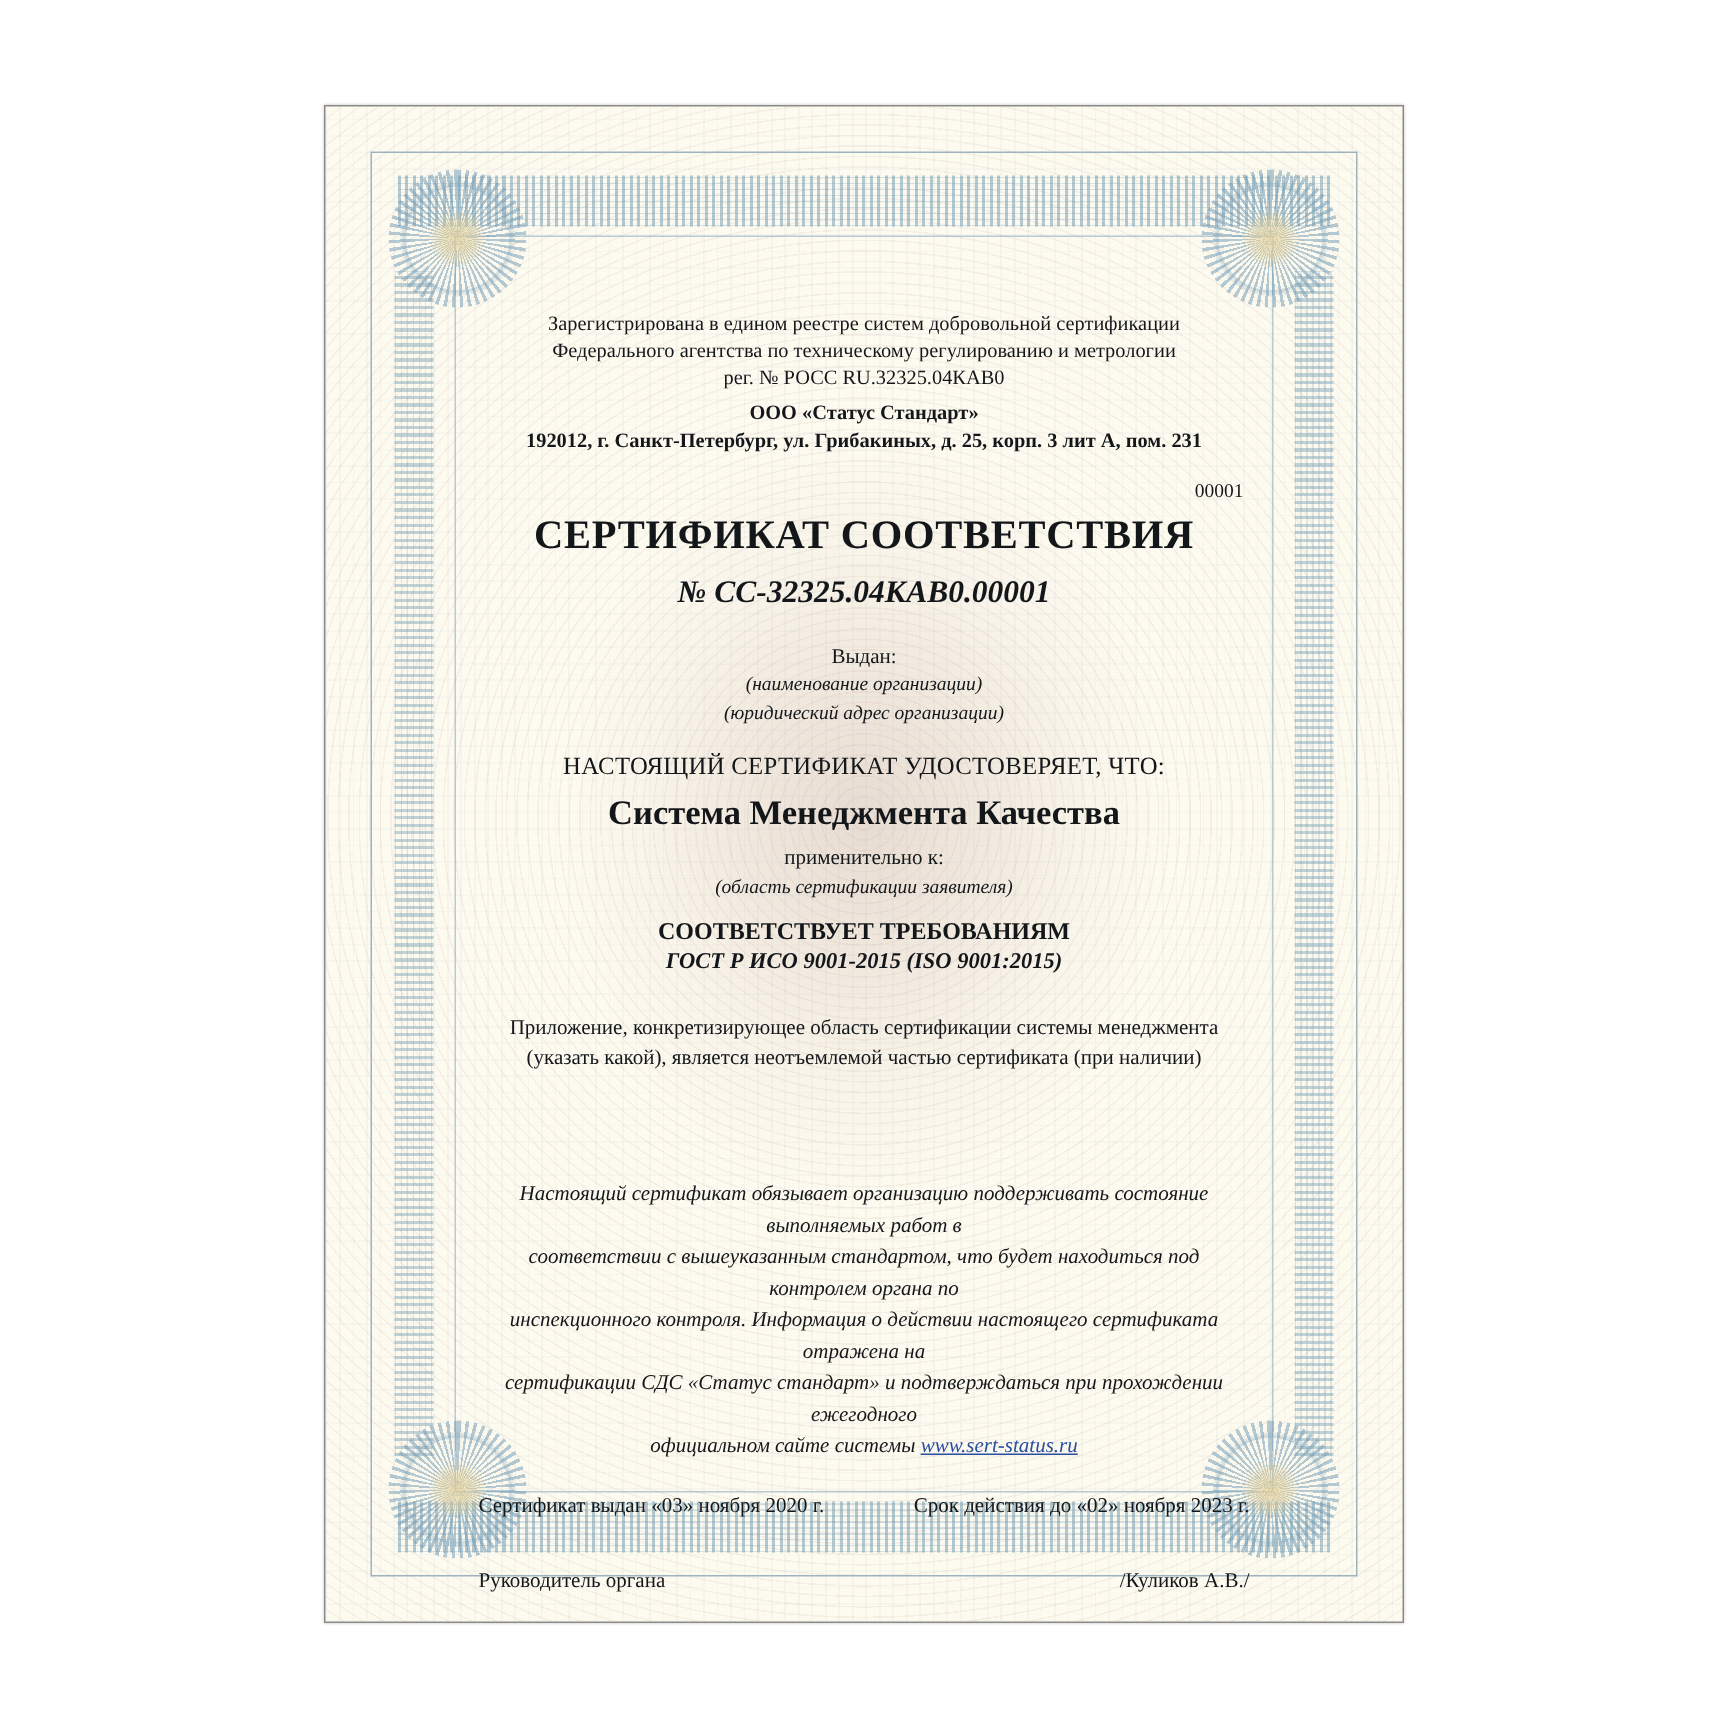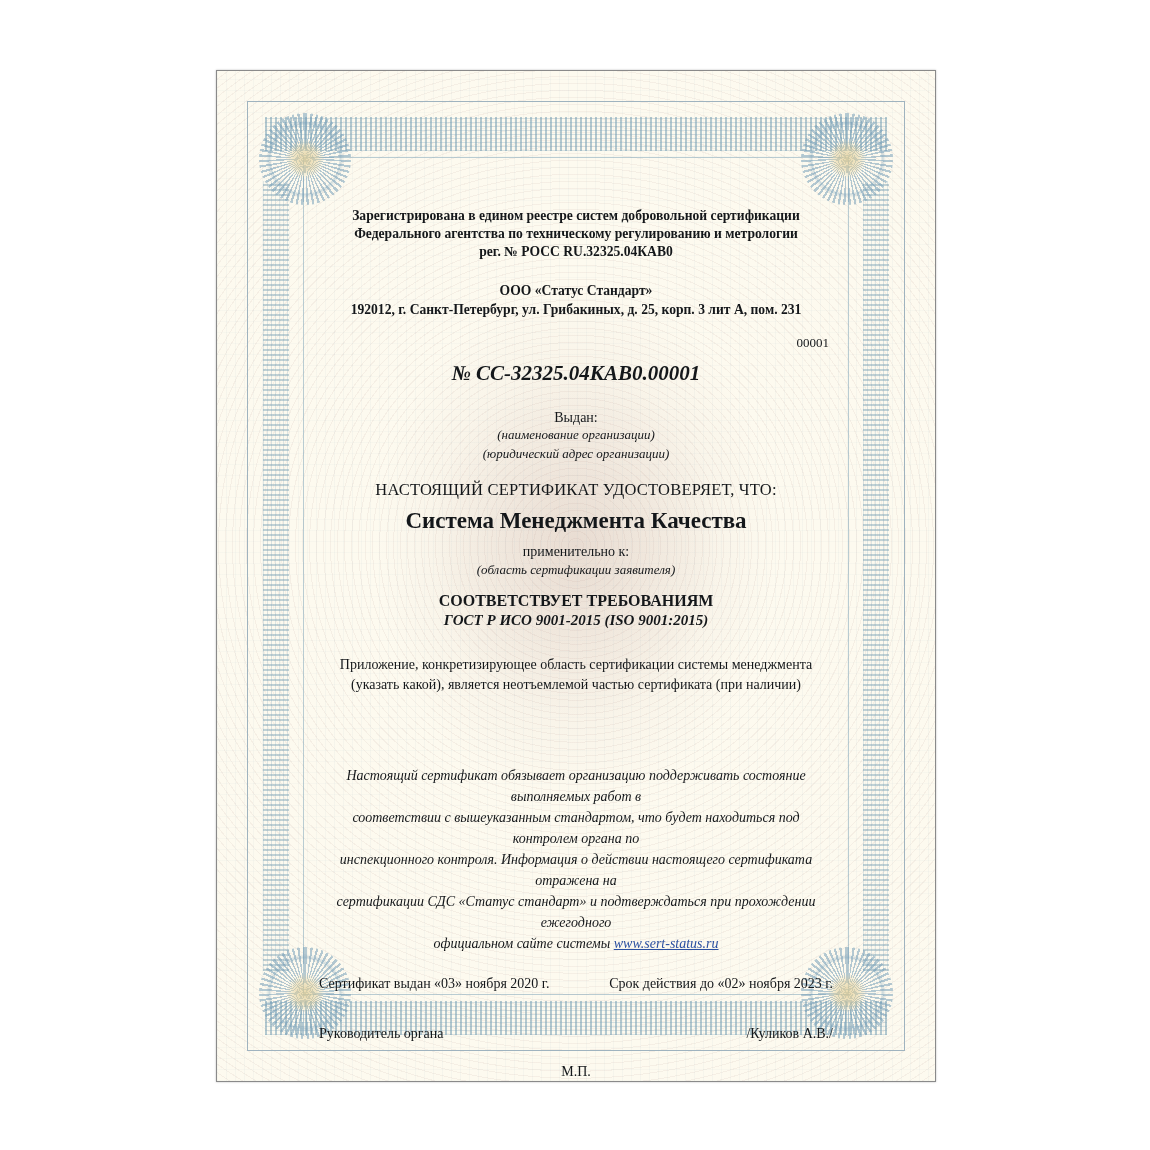--- a/index.html
+++ b/index.html
@@ -139,26 +139,26 @@
     color: #14171a;
   }
 
   .sys-title {
     font-size: 15.5px;
     font-weight: bold;
     line-height: 1.35;
   }
   .sys-sub {
     font-size: 13.6px;
-    font-weight: bold;
+    font-weight: normal;
     line-height: 1.32;
     margin-top: 6px;
   }
   .org-block {
-    margin-top: 20px;
+    margin-top: 4px;
     font-size: 13.6px;
     font-weight: bold;
     line-height: 1.4;
   }
   .serial {
     margin-top: 16px;
     text-align: right;
     font-size: 13px;
     padding-right: 10px;
   }
@@ -282,20 +282,21 @@
         <div>рег. №  РОСС RU.32325.04КАВ0</div>
       </div>
 
       <div class="org-block">
         <div>ООО «Статус Стандарт»</div>
         <div>192012, г. Санкт-Петербург, ул. Грибакиных, д. 25, корп. 3 лит А, пом. 231</div>
       </div>
 
       <div class="serial">00001</div>
 
+      <div class="cert-title">СЕРТИФИКАТ СООТВЕТСТВИЯ</div>
       <div class="cert-number">№  СС-32325.04КАВ0.00001</div>
 
       <div class="issued-label">Выдан:</div>
       <div class="issued-line">(наименование организации)</div>
       <div class="issued-line">(юридический адрес организации)</div>
 
       <div class="certifies">НАСТОЯЩИЙ СЕРТИФИКАТ УДОСТОВЕРЯЕТ, ЧТО:</div>
       <div class="subject">Система Менеджмента Качества</div>
 
       <div class="applicable">применительно к:</div>

